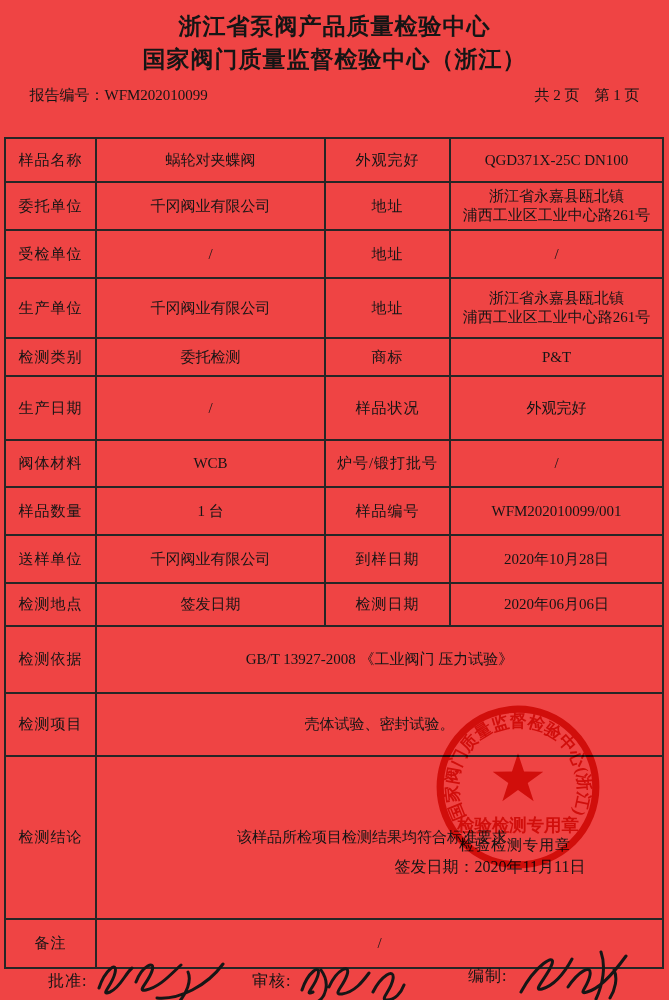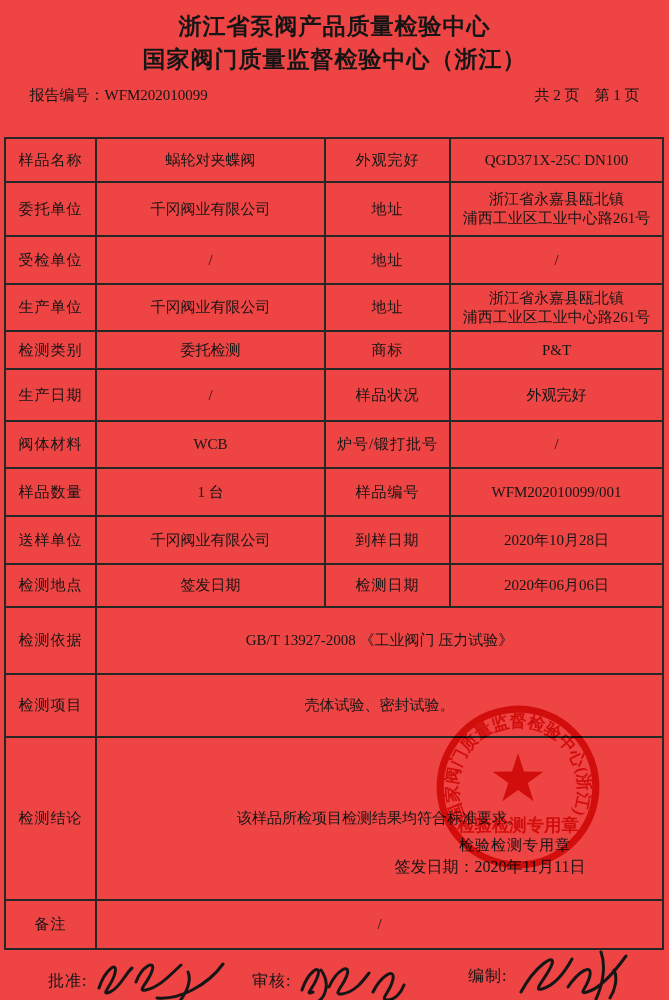--- a/index.html
+++ b/index.html
@@ -72,47 +72,47 @@
         <col style="width:125px">
         <col style="width:213px">
       </colgroup>
     <tbody>
       <tr style="height:44px">
         <td class="lbl">样品名称</td>
         <td>蜗轮对夹蝶阀</td>
         <td class="lbl">外观完好</td>
         <td>QGD371X-25C DN100</td>
       </tr>
-      <tr style="height:54px">
+      <tr style="height:48px">
         <td class="lbl">委托单位</td>
         <td>千冈阀业有限公司</td>
         <td class="lbl">地址</td>
         <td>浙江省永嘉县瓯北镇
 浦西工业区工业中心路261号</td>
       </tr>
       <tr style="height:48px">
         <td class="lbl">受检单位</td>
         <td>/</td>
         <td class="lbl">地址</td>
         <td>/</td>
       </tr>
-      <tr style="height:47px">
+      <tr style="height:60px">
         <td class="lbl">生产单位</td>
         <td>千冈阀业有限公司</td>
         <td class="lbl">地址</td>
         <td>浙江省永嘉县瓯北镇
 浦西工业区工业中心路261号</td>
       </tr>
       <tr style="height:38px">
         <td class="lbl">检测类别</td>
         <td>委托检测</td>
         <td class="lbl">商标</td>
         <td>P&amp;T</td>
       </tr>
-      <tr style="height:52px">
+      <tr style="height:64px">
         <td class="lbl">生产日期</td>
         <td>/</td>
         <td class="lbl">样品状况</td>
         <td>外观完好</td>
       </tr>
       <tr style="height:47px">
         <td class="lbl">阀体材料</td>
         <td>WCB</td>
         <td class="lbl">炉号/锻打批号</td>
         <td>/</td>

